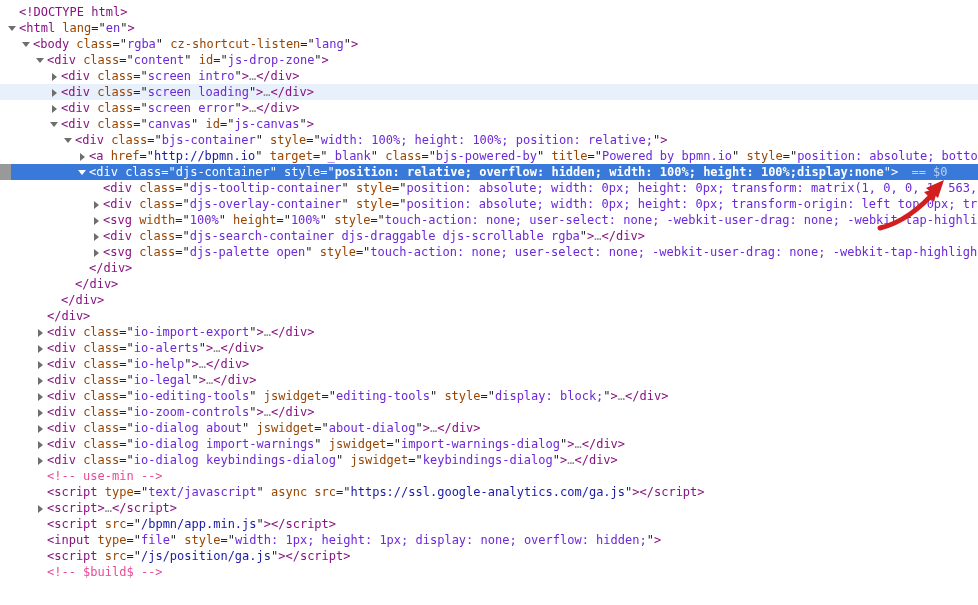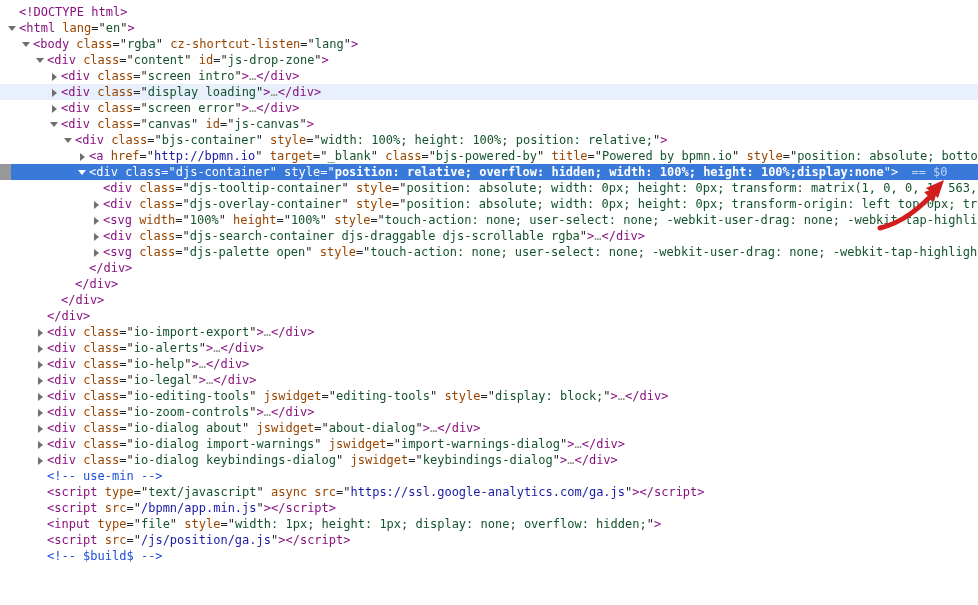--- a/index.html
+++ b/index.html
@@ -5,42 +5,42 @@
   html,body{margin:0;padding:0;font-family:Consolas,Menlo,monospace;font-size:12px;color:#222;background:#fff}
   .tree{padding:4px 0 10px 0;white-space:nowrap;line-height:16px}
   .row{position:relative;padding-left:0}
   .toggle{display:inline-block;width:10px;height:10px;margin-right:1px;vertical-align:middle;cursor:pointer;position:relative}
   .toggle.right::before{content:"";position:absolute;left:2px;top:1px;border-style:solid;border-width:4px 0 4px 5px;border-color:transparent transparent transparent #6e6e6e}
   .toggle.down::before{content:"";position:absolute;left:0;top:2px;border-style:solid;border-width:5px 4px 0 4px;border-color:#6e6e6e transparent transparent transparent}
   .toggle.none{visibility:hidden}
   .indent{display:inline-block}
   .tag,.close{color:#881280}
   .attr{color:#994500}
-  .val{color:#14532d}
+  .val{color:#6d28d9}
   .link{color:#1a1aa6;}
   .ellipsis{color:#888}
-  .muted{color:#1d4ed8}
+  .muted{color:#ec4899}
   .sel-marker{position:absolute;left:0;top:0;bottom:0;width:11px;background:#999}
   .sel-row{background:#3879d9;color:#fff}
   .sel-row .tag,.sel-row .close,.sel-row .attr,.sel-row .val,.sel-row .link,.sel-row .ellipsis,.sel-row .muted{color:#fff}
   .sel-row .toggle.down::before{border-top-color:#fff}
   .eq0{color:#bcd2ee;margin-left:6px}
   .highlight-row{background:#e8f1fb}
   .arrow{position:absolute;width:85px;height:55px;z-index:10;pointer-events:none}
 </style>
 </head>
 <body>
 
 <div class="tree" id="tree">
     <div class="row"><span class="indent" style="width:8px"></span><span class="toggle none"></span><span class="tag">&lt;!DOCTYPE html&gt;</span></div>
     <div class="row"><span class="indent" style="width:8px"></span><span class="toggle down"></span><span class="tag">&lt;html</span> <span class="attr">lang</span>="<span class="val">en</span>"<span class="tag">&gt;</span></div>
     <div class="row"><span class="indent" style="width:22px"></span><span class="toggle down"></span><span class="tag">&lt;body</span> <span class="attr">class</span>="<span class="val">rgba</span>" <span class="attr">cz-shortcut-listen</span>="<span class="val">lang</span>"<span class="tag">&gt;</span></div>
     <div class="row"><span class="indent" style="width:36px"></span><span class="toggle down"></span><span class="tag">&lt;div</span> <span class="attr">class</span>="<span class="val">content</span>" <span class="attr">id</span>="<span class="val">js-drop-zone</span>"<span class="tag">&gt;</span></div>
     <div class="row"><span class="indent" style="width:50px"></span><span class="toggle right"></span><span class="tag">&lt;div</span> <span class="attr">class</span>="<span class="val">screen intro</span>"<span class="tag">&gt;</span><span class="ellipsis">…</span><span class="close">&lt;/div&gt;</span></div>
-    <div class="row highlight-row"><span class="indent" style="width:50px"></span><span class="toggle right"></span><span class="tag">&lt;div</span> <span class="attr">class</span>="<span class="val">display loading</span>"<span class="tag">&gt;</span><span class="ellipsis">…</span><span class="close">&lt;/div&gt;</span></div>
+    <div class="row highlight-row"><span class="indent" style="width:50px"></span><span class="toggle right"></span><span class="tag">&lt;div</span> <span class="attr">class</span>="<span class="val">screen loading</span>"<span class="tag">&gt;</span><span class="ellipsis">…</span><span class="close">&lt;/div&gt;</span></div>
     <div class="row"><span class="indent" style="width:50px"></span><span class="toggle right"></span><span class="tag">&lt;div</span> <span class="attr">class</span>="<span class="val">screen error</span>"<span class="tag">&gt;</span><span class="ellipsis">…</span><span class="close">&lt;/div&gt;</span></div>
     <div class="row"><span class="indent" style="width:50px"></span><span class="toggle down"></span><span class="tag">&lt;div</span> <span class="attr">class</span>="<span class="val">canvas</span>" <span class="attr">id</span>="<span class="val">js-canvas</span>"<span class="tag">&gt;</span></div>
     <div class="row"><span class="indent" style="width:64px"></span><span class="toggle down"></span><span class="tag">&lt;div</span> <span class="attr">class</span>="<span class="val">bjs-container</span>" <span class="attr">style</span>="<span class="val">width: 100%; height: 100%; position: relative;</span>"<span class="tag">&gt;</span></div>
     <div class="row"><span class="indent" style="width:78px"></span><span class="toggle right"></span><span class="tag">&lt;a</span> <span class="attr">href</span>="<span class="link">http://bpmn.io</span>" <span class="attr">target</span>="<span class="val">_blank</span>" <span class="attr">class</span>="<span class="val">bjs-powered-by</span>" <span class="attr">title</span>="<span class="val">Powered by bpmn.io</span>" <span class="attr">style</span>="<span class="val">position: absolute; bottom: 15px; right:</span>"</div>
     <div class="row sel-row"><span class="sel-marker"></span><span class="indent" style="width:78px"></span><span class="toggle down"></span><span class="tag">&lt;div</span> <span class="attr">class</span>="<span class="val">djs-container</span>" <span class="attr">style</span>="<span class="val"><b style="font-weight:bold">position: relative; overflow: hidden; width: 100%; height: 100%;display:none</b></span>"<span class="tag">&gt;</span><span class="eq0"> == $0</span></div>
     <div class="row"><span class="indent" style="width:92px"></span><span class="toggle none"></span><span class="tag">&lt;div</span> <span class="attr">class</span>="<span class="val">djs-tooltip-container</span>" <span class="attr">style</span>="<span class="val">position: absolute; width: 0px; height: 0px; transform: matrix(1, 0, 0, 1, 563, 430.5);</span>"</div>
     <div class="row"><span class="indent" style="width:92px"></span><span class="toggle right"></span><span class="tag">&lt;div</span> <span class="attr">class</span>="<span class="val">djs-overlay-container</span>" <span class="attr">style</span>="<span class="val">position: absolute; width: 0px; height: 0px; transform-origin: left top 0px; transform: matrix</span>"</div>
     <div class="row"><span class="indent" style="width:92px"></span><span class="toggle right"></span><span class="tag">&lt;svg</span> <span class="attr">width</span>="<span class="val">100%</span>" <span class="attr">height</span>="<span class="val">100%</span>" <span class="attr">style</span>="<span class="val">touch-action: none; user-select: none; -webkit-user-drag: none; -webkit-tap-highlight-color: rgba</span>"</div>
     <div class="row"><span class="indent" style="width:92px"></span><span class="toggle right"></span><span class="tag">&lt;div</span> <span class="attr">class</span>="<span class="val">djs-search-container djs-draggable djs-scrollable rgba</span>"<span class="tag">&gt;</span><span class="ellipsis">…</span><span class="close">&lt;/div&gt;</span></div>
     <div class="row"><span class="indent" style="width:92px"></span><span class="toggle right"></span><span class="tag">&lt;svg</span> <span class="attr">class</span>="<span class="val">djs-palette open</span>" <span class="attr">style</span>="<span class="val">touch-action: none; user-select: none; -webkit-user-drag: none; -webkit-tap-highlight-color: rgba(0</span>"</div>
@@ -52,20 +52,21 @@
     <div class="row"><span class="indent" style="width:36px"></span><span class="toggle right"></span><span class="tag">&lt;div</span> <span class="attr">class</span>="<span class="val">io-alerts</span>"<span class="tag">&gt;</span><span class="ellipsis">…</span><span class="close">&lt;/div&gt;</span></div>
     <div class="row"><span class="indent" style="width:36px"></span><span class="toggle right"></span><span class="tag">&lt;div</span> <span class="attr">class</span>="<span class="val">io-help</span>"<span class="tag">&gt;</span><span class="ellipsis">…</span><span class="close">&lt;/div&gt;</span></div>
     <div class="row"><span class="indent" style="width:36px"></span><span class="toggle right"></span><span class="tag">&lt;div</span> <span class="attr">class</span>="<span class="val">io-legal</span>"<span class="tag">&gt;</span><span class="ellipsis">…</span><span class="close">&lt;/div&gt;</span></div>
     <div class="row"><span class="indent" style="width:36px"></span><span class="toggle right"></span><span class="tag">&lt;div</span> <span class="attr">class</span>="<span class="val">io-editing-tools</span>" <span class="attr">jswidget</span>="<span class="val">editing-tools</span>" <span class="attr">style</span>="<span class="val">display: block;</span>"<span class="tag">&gt;</span><span class="ellipsis">…</span><span class="close">&lt;/div&gt;</span></div>
     <div class="row"><span class="indent" style="width:36px"></span><span class="toggle right"></span><span class="tag">&lt;div</span> <span class="attr">class</span>="<span class="val">io-zoom-controls</span>"<span class="tag">&gt;</span><span class="ellipsis">…</span><span class="close">&lt;/div&gt;</span></div>
     <div class="row"><span class="indent" style="width:36px"></span><span class="toggle right"></span><span class="tag">&lt;div</span> <span class="attr">class</span>="<span class="val">io-dialog about</span>" <span class="attr">jswidget</span>="<span class="val">about-dialog</span>"<span class="tag">&gt;</span><span class="ellipsis">…</span><span class="close">&lt;/div&gt;</span></div>
     <div class="row"><span class="indent" style="width:36px"></span><span class="toggle right"></span><span class="tag">&lt;div</span> <span class="attr">class</span>="<span class="val">io-dialog import-warnings</span>" <span class="attr">jswidget</span>="<span class="val">import-warnings-dialog</span>"<span class="tag">&gt;</span><span class="ellipsis">…</span><span class="close">&lt;/div&gt;</span></div>
     <div class="row"><span class="indent" style="width:36px"></span><span class="toggle right"></span><span class="tag">&lt;div</span> <span class="attr">class</span>="<span class="val">io-dialog keybindings-dialog</span>" <span class="attr">jswidget</span>="<span class="val">keybindings-dialog</span>"<span class="tag">&gt;</span><span class="ellipsis">…</span><span class="close">&lt;/div&gt;</span></div>
     <div class="row"><span class="indent" style="width:36px"></span><span class="toggle none"></span><span class="muted">&lt;!-- use-min --&gt;</span></div>
     <div class="row"><span class="indent" style="width:36px"></span><span class="toggle none"></span><span class="tag">&lt;script</span> <span class="attr">type</span>="<span class="val">text/javascript</span>" <span class="attr">async</span> <span class="attr">src</span>="<span class="link">https://ssl.google-analytics.com/ga.js</span>"<span class="tag">&gt;</span><span class="close">&lt;/script&gt;</span></div>
+    <div class="row"><span class="indent" style="width:36px"></span><span class="toggle right"></span><span class="tag">&lt;script&gt;</span><span class="ellipsis">…</span><span class="close">&lt;/script&gt;</span></div>
     <div class="row"><span class="indent" style="width:36px"></span><span class="toggle none"></span><span class="tag">&lt;script</span> <span class="attr">src</span>="<span class="link">/bpmn/app.min.js</span>"<span class="tag">&gt;</span><span class="close">&lt;/script&gt;</span></div>
     <div class="row"><span class="indent" style="width:36px"></span><span class="toggle none"></span><span class="tag">&lt;input</span> <span class="attr">type</span>="<span class="val">file</span>" <span class="attr">style</span>="<span class="val">width: 1px; height: 1px; display: none; overflow: hidden;</span>"<span class="tag">&gt;</span></div>
     <div class="row"><span class="indent" style="width:36px"></span><span class="toggle none"></span><span class="tag">&lt;script</span> <span class="attr">src</span>="<span class="link">/js/position/ga.js</span>"<span class="tag">&gt;</span><span class="close">&lt;/script&gt;</span></div>
     <div class="row"><span class="indent" style="width:36px"></span><span class="toggle none"></span><span class="muted">&lt;!-- $build$ --&gt;</span></div>
   </div>
 
 <svg class="arrow" id="arrow" viewBox="0 0 85 55" style="left: 870px; top: 176px;">
   <defs>
     <linearGradient id="ag" x1="0" y1="1" x2="1" y2="0">
       <stop offset="0" stop-color="#d21e1e"></stop>

